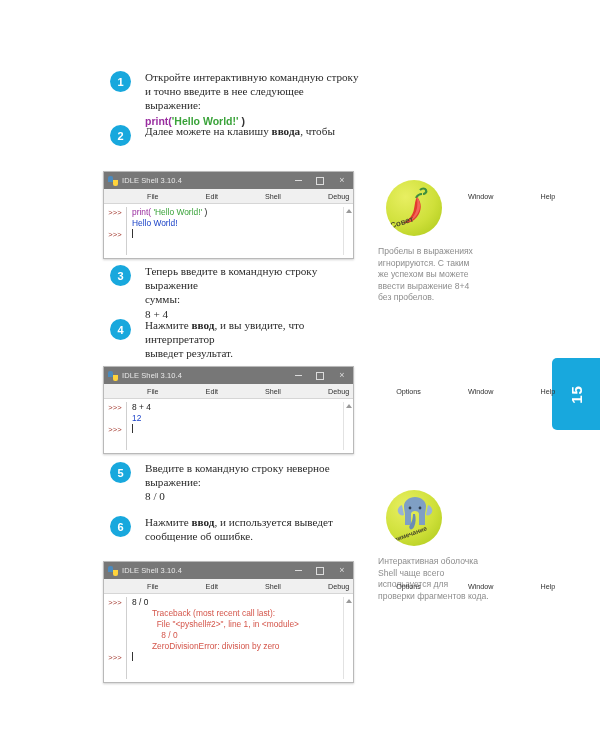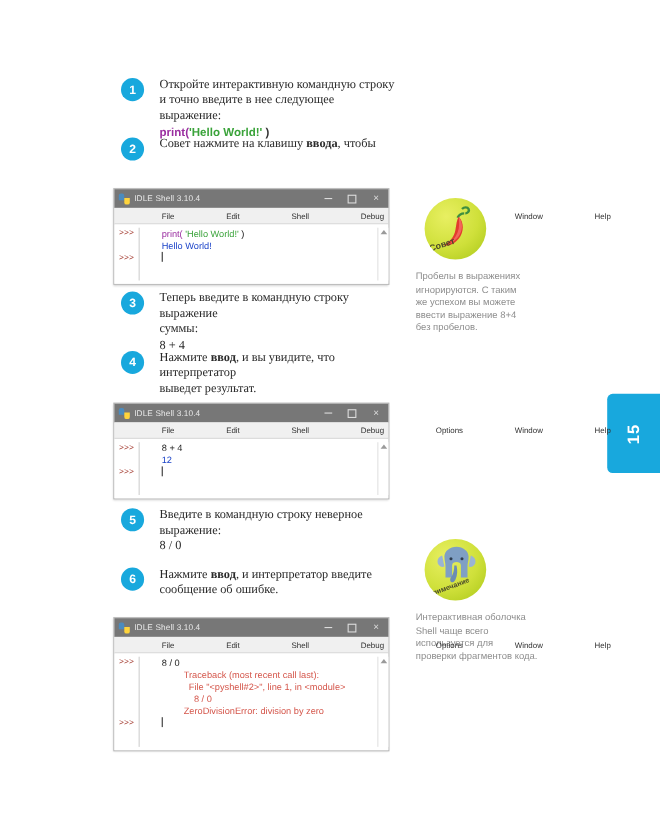--- a/index.html
+++ b/index.html
@@ -167,21 +167,21 @@
     font-size: 7.5px;
     color: #a2392e;
     line-height: 11px;
     text-align: center;
     padding-top: 1px;
   }
   .idle-gutter div { height: 11px; }
   .idle-code {
     flex: 1 1 auto;
     border-left: 1px solid #cfcfcf;
-    padding-left: 20px;
+    padding-left: 5px;
     font-family: "Liberation Sans", sans-serif;
     font-size: 8.4px;
     line-height: 11px;
     color: #111111;
     position: relative;
   }
   .idle-code div { height: 11px; white-space: pre; }
   .c-input { color: #1a1a1a; }
   .c-out { color: #1b43c8; }
   .c-err { color: #d4554a; margin-left: 20px; }
@@ -269,21 +269,21 @@
     <div class="step-body">
       <div>Откройте интерактивную командную строку</div>
       <div>и точно введите в нее следующее выражение:</div>
       <div class="code-inline"><span class="tok-fn">print(</span><span class="tok-str">'Hello World!'</span><span class="tok-paren"> )</span></div>
     </div>
   </div>
 
   <div class="step" style="left:110px; top:124px;">
     <div class="step-badge">2</div>
     <div class="step-body">
-      <div><span>Совет нажмите на клавишу </span><b>ввода</b><span>, чтобы</span></div>
+      <div><span>Далее можете на клавишу </span><b>ввода</b><span>, чтобы</span></div>
     </div>
   </div>
 
   <div class="idle" style="left:103px; top:171px;">
     <div class="idle-title">
       <span class="idle-logo">
           <span class="b1"></span>
           <span class="b2"></span>
         </span>
       <span class="idle-title-text">IDLE Shell 3.10.4</span>
@@ -407,21 +407,21 @@
     <div class="step-body">
       <div>Введите в командную строку неверное</div>
       <div>выражение:</div>
       <div class="expr-line">8 / 0</div>
     </div>
   </div>
 
   <div class="step" style="left:110px; top:515px;">
     <div class="step-badge">6</div>
     <div class="step-body">
-      <div><span>Нажмите </span><b>ввод</b><span>, и интерпретатор введите</span></div>
+      <div><span>Нажмите </span><b>ввод</b><span>, и используется выведет</span></div>
       <div>сообщение об ошибке.</div>
     </div>
   </div>
 
   <div class="callout" style="left:378px; top:490px;">
     <div class="callout-badge badge-note">
       <svg width="56" height="56" viewBox="0 0 56 56">
         <path d="M18 16c0-5 5-9 11-9s11 4 11 9c0 4-1 6-1 9v10h-6V24c0-2-2-3-4-3s-4 1-4 3v11h-6V25c0-3-1-5-1-9z" fill="#7f9fc4"></path>
         <path d="M16 15c-3 1-5 4-4 7 1 3 4 4 6 3" fill="#9ab4d4"></path>
         <path d="M42 15c3 1 5 4 4 7-1 3-4 4-6 3" fill="#9ab4d4"></path>

